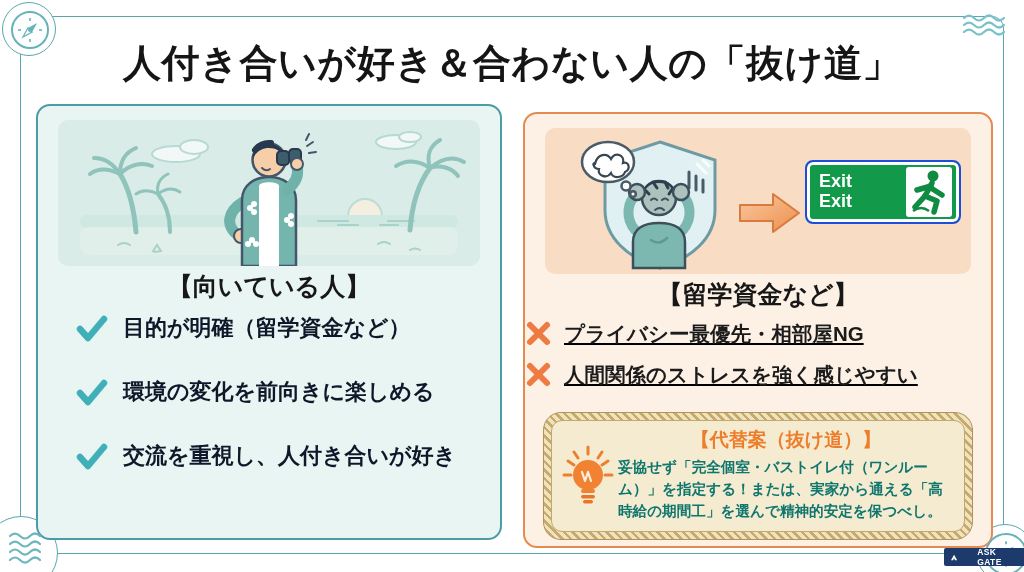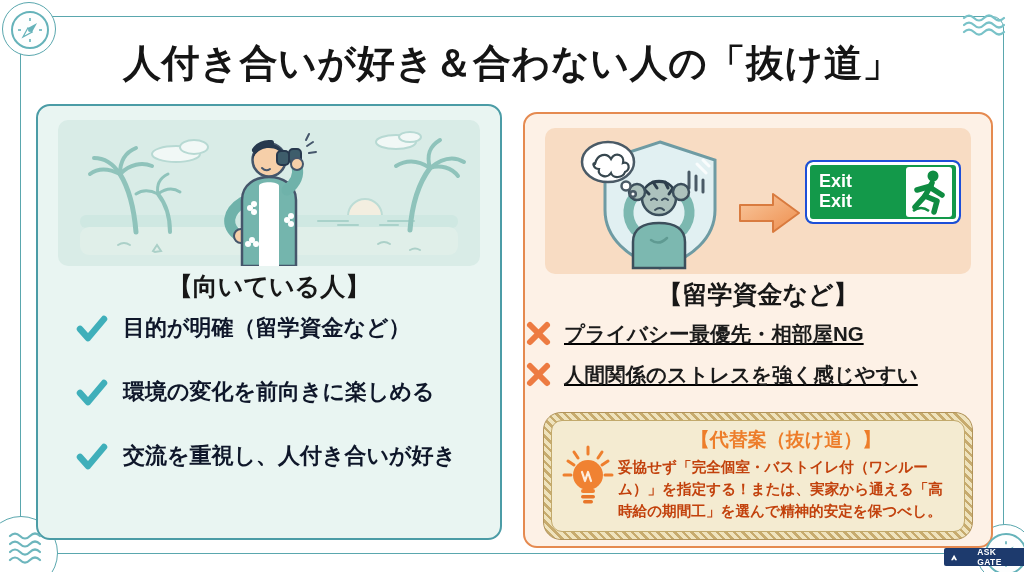--- a/index.html
+++ b/index.html
@@ -78,21 +78,21 @@
     border:1px solid #b1935a;border-radius:18px;padding:7px;box-sizing:border-box;
   }
   .rope-inner{
     width:100%;height:100%;background:#f4ebd1;border:1px solid #c2a96b;
     border-radius:11px;display:flex;box-sizing:border-box;
     padding:6px 10px 6px 6px;
   }
   .bulb-col{width:60px;flex:0 0 60px;display:flex;align-items:center;justify-content:center;}
   .alt-col{flex:1;}
   .alt-heading{text-align:center;color:#ed7d2a;font-size:19px;font-weight:800;margin-bottom:4px;}
-  .alt-body{color:#c2410c;font-size:14.6px;font-weight:700;line-height:1.5;}
+  .alt-body{color:#0f766e;font-size:14.6px;font-weight:700;line-height:1.5;}
 
   
   .waves{z-index:5;}
 
   
   .logo{
     left:944px;top:548px;z-index:7;height:18px;
     background:#1d3a6d;border-radius:2px;display:flex;align-items:center;
     gap:20px;padding:0 7px;
   }

